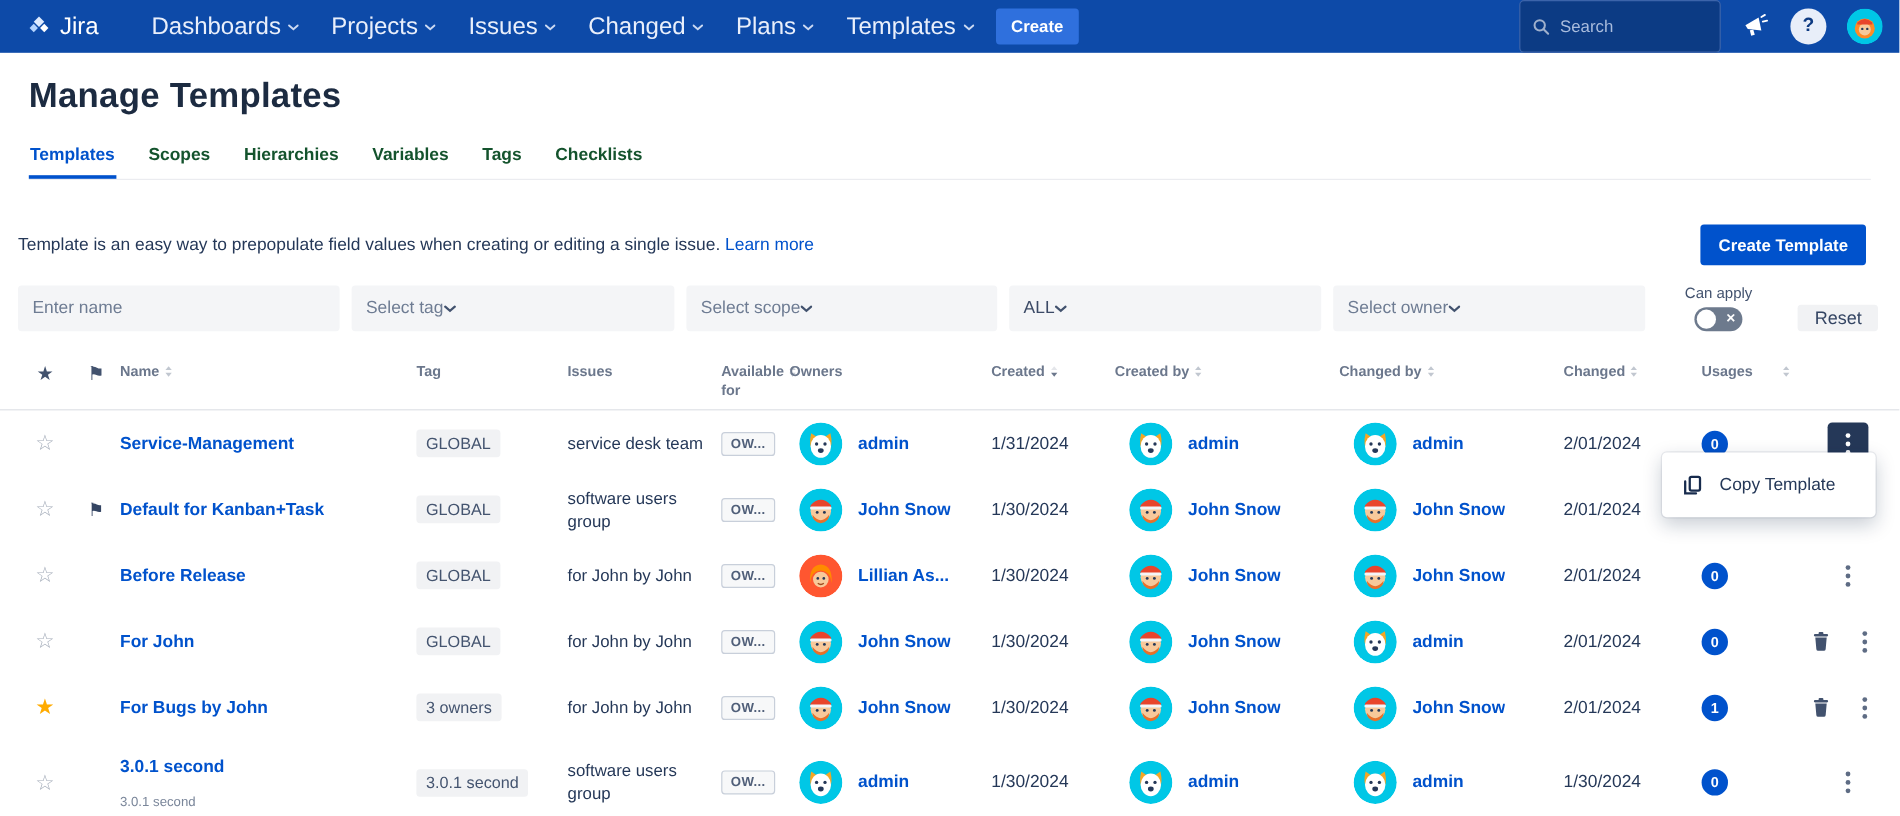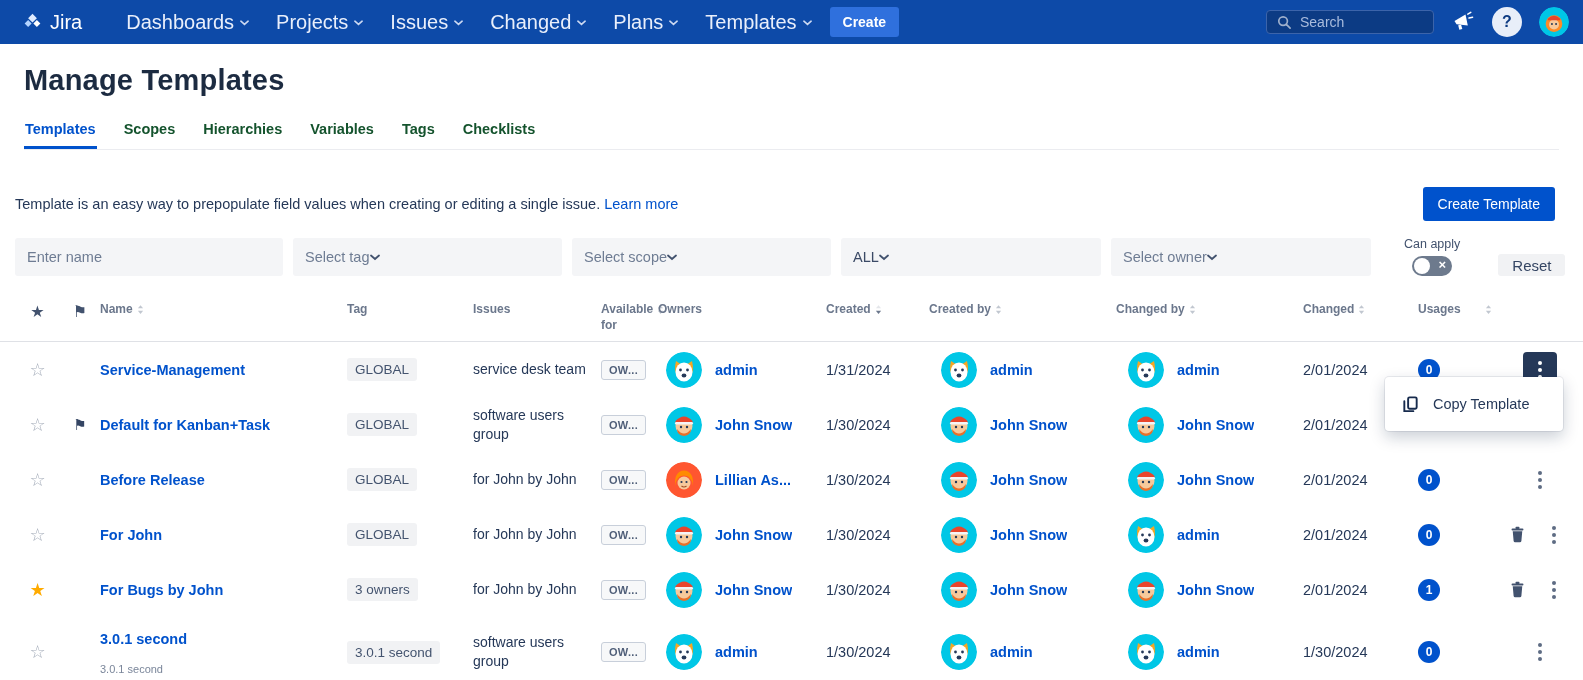--- a/index.html
+++ b/index.html
@@ -9,41 +9,41 @@
 
   
   .topnav { height:44px; background:#0D4AA8; display:flex; align-items:center; padding:0 14px 0 22px; }
   .brand { display:flex; align-items:center; gap:7px; color:#fff; font-size:20px; font-weight:400; }
   .nav-menu { display:flex; align-items:center; gap:27px; margin-left:44px; }
   .nav-item { display:flex; align-items:center; gap:6px; color:#E9EFFB; font-size:20px; cursor:pointer; }
   .nav-item .chev { color:#CBD9F2; margin-top:2px; }
   .create-btn { margin-left:18px; background:#2F70DD; color:#fff; font-size:14px; font-weight:700;
     border:none; border-radius:3px; padding:7px 13px; cursor:pointer; }
   .nav-right { margin-left:auto; display:flex; align-items:center; gap:17px; }
-  .search-box { display:flex; align-items:center; gap:8px; width:168px; height:24px; background:#0C3B84;
+  .search-box { display:flex; align-items:center; gap:8px; width:168px; height:44px; background:#0C3B84;
     border:1px solid #3C64AA; border-radius:4px; padding:0 10px; }
   .search-box input { background:transparent; border:none; outline:none; color:#E9EFFB; font-size:14px; width:110px;
     font-family:inherit; }
   .search-box input::placeholder { color:#A9BCDD; }
   .round-icon { width:30px; height:30px; border-radius:50%; display:flex; align-items:center; justify-content:center; cursor:pointer; }
   .help { background:#E8EEF9; color:#0D3A82; font-weight:700; font-size:16px; }
   .avatar-sm { width:30px; height:30px; border-radius:50%; overflow:hidden; }
 
   
   .page-head { padding:20px 24px 17px; }
   .page-title { font-size:29px; font-weight:700; color:#1C2B41; letter-spacing:.2px; }
   .tabs { display:flex; gap:26px; margin-top:24px; border-bottom:1px solid #EBECF0; }
   .tab { font-size:14.5px; font-weight:700; color:#14532d; padding:0 1px 9px; cursor:pointer; border-bottom:3px solid transparent; }
   .tab.active { color:#0052CC; border-bottom-color:#0052CC; }
 
   
   .intro-row { display:flex; align-items:center; justify-content:space-between; padding:20px 28px 0 15px; }
   .intro-text { font-size:14.5px; color:#253858; }
   .intro-text a { color:#0052CC; text-decoration:none; cursor:pointer; }
-  .create-template-btn { background:#0052CC; color:#fff; font-weight:400; font-size:14px; border:none;
+  .create-template-btn { background:#0052CC; color:#fff; font-weight:700; font-size:14px; border:none;
     border-radius:3px; padding:9px 15px; cursor:pointer; }
 
   
   .filters { display:flex; align-items:flex-end; padding:0 0 0 15px; margin-top:16px; gap:10px; }
   .f-box { height:38px; background:#F4F5F7; border-radius:3px; display:flex; align-items:center;
     padding:0 12px; font-size:14.5px; color:#3B4A66; }
   .f-input { width:268px; }
   .f-input input { background:transparent; border:none; outline:none; width:100%; font-size:14.5px; color:#253858; font-family:inherit; }
   .f-input input::placeholder { color:#6E7C93; }
   .f-select { cursor:pointer; }

